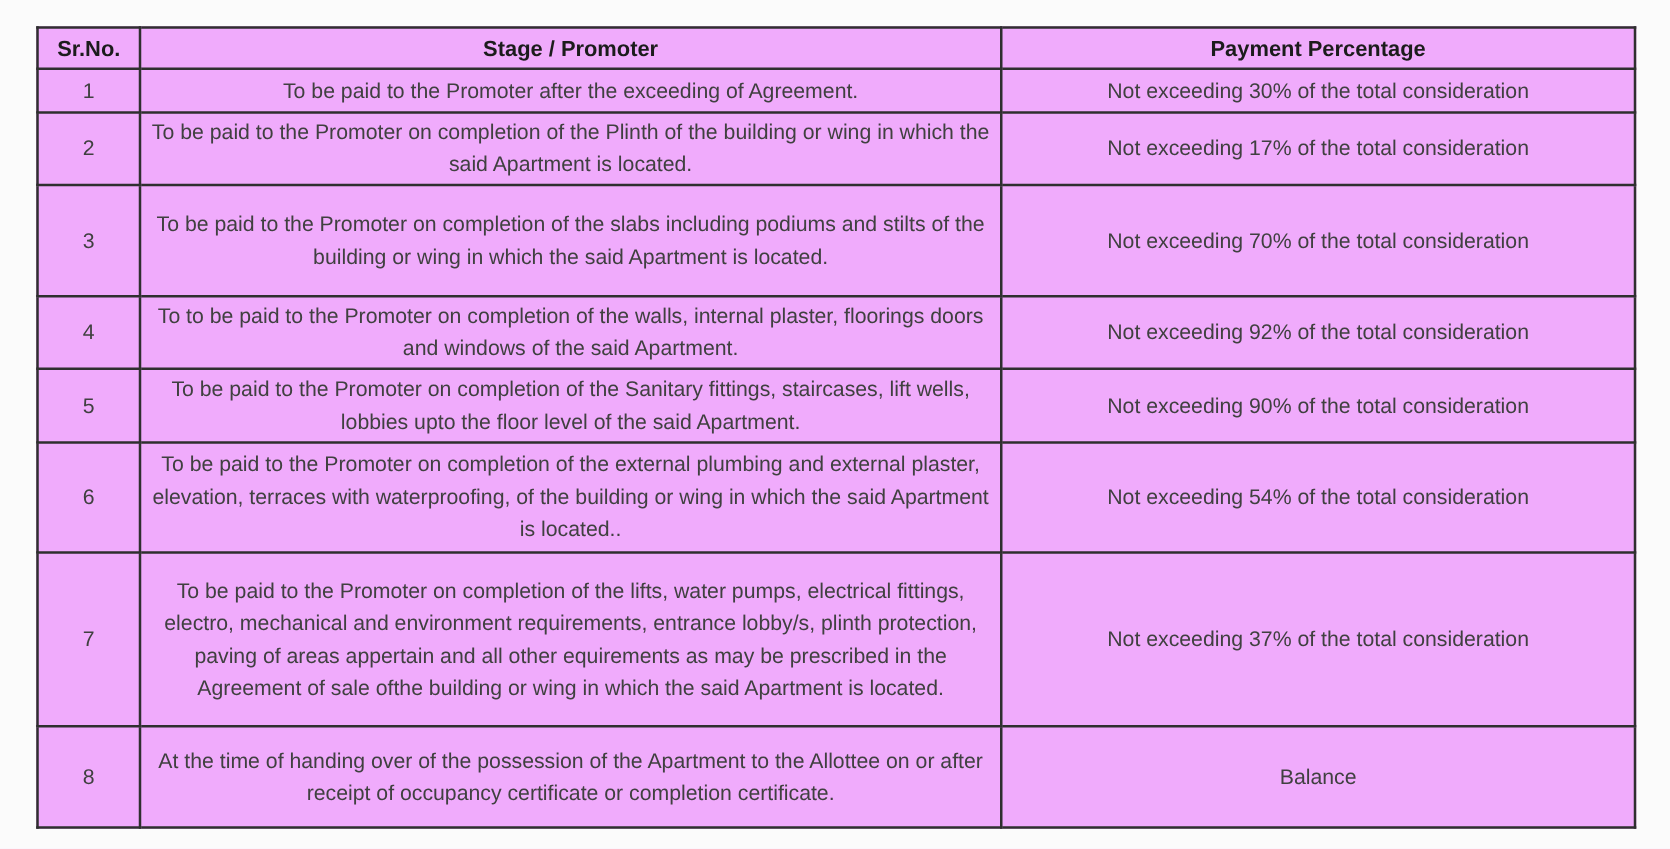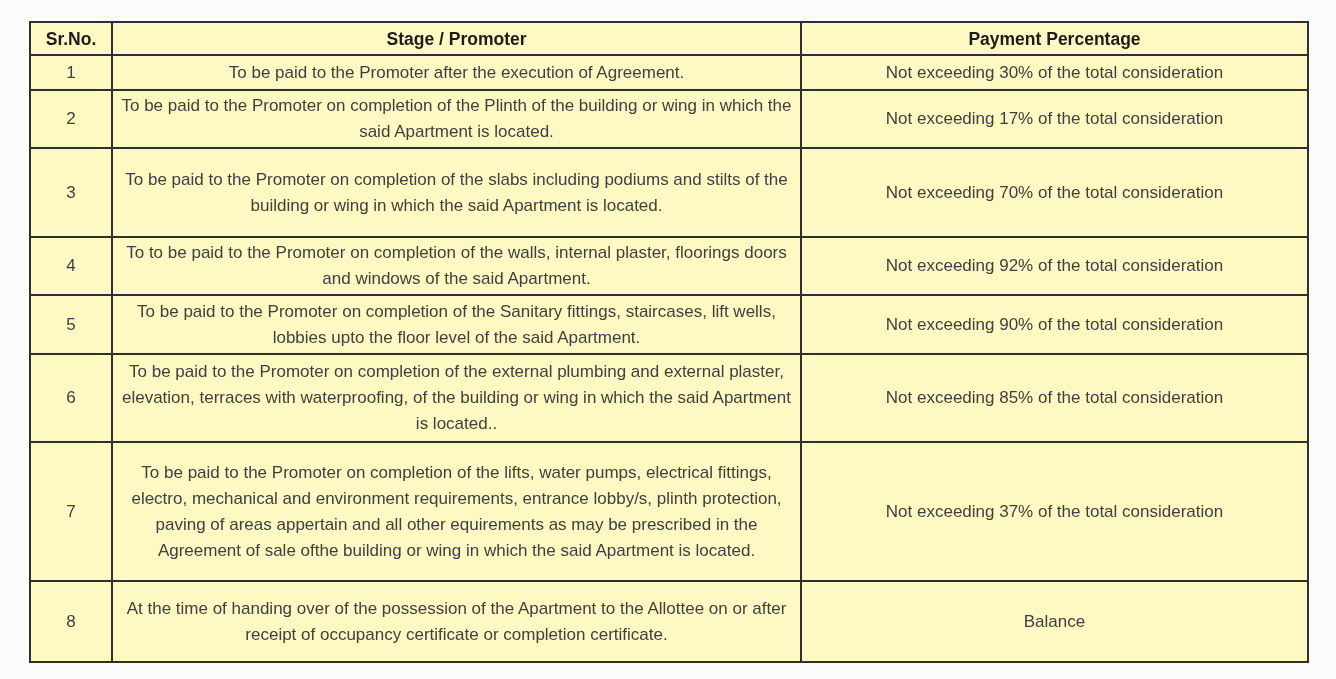--- a/index.html
+++ b/index.html
@@ -16,21 +16,21 @@
     width: 1336px;
     height: 679px;
   }
   table.schedule {
     position: absolute;
     left: 29px;
     top: 21px;
     width: 1278px;
     border-collapse: collapse;
     table-layout: fixed;
-    background: #fef9c3;
+    background: #f0abfc;
   }
   table.schedule col.c1 { width: 82px; }
   table.schedule col.c2 { width: 689px; }
   table.schedule col.c3 { width: 507px; }
   table.schedule th,
   table.schedule td {
     border: 2px solid #2f2f2f;
     text-align: center;
     vertical-align: middle;
     padding: 2px 5px;
@@ -66,21 +66,21 @@
     <thead>
       <tr>
         <th>Sr.No.</th>
         <th>Stage / Promoter</th>
         <th>Payment Percentage</th>
       </tr>
     </thead>
     <tbody id="rows">
         <tr>
           <td>1</td>
-          <td>To be paid to the Promoter after the execution of Agreement.</td>
+          <td>To be paid to the Promoter after the exceeding of Agreement.</td>
           <td>Not exceeding 30% of the total consideration</td>
         </tr>
         <tr>
           <td>2</td>
           <td>To be paid to the Promoter on completion of the Plinth of the building or wing in which the said Apartment is located.</td>
           <td>Not exceeding 17% of the total consideration</td>
         </tr>
         <tr>
           <td>3</td>
           <td>To be paid to the Promoter on completion of the slabs including podiums and stilts of the building or wing in which the said Apartment is located.</td>
@@ -92,21 +92,21 @@
           <td>Not exceeding 92% of the total consideration</td>
         </tr>
         <tr>
           <td>5</td>
           <td>To be paid to the Promoter on completion of the Sanitary fittings, staircases, lift wells, lobbies upto the floor level of the said Apartment.</td>
           <td>Not exceeding 90% of the total consideration</td>
         </tr>
         <tr>
           <td>6</td>
           <td>To be paid to the Promoter on completion of the external plumbing and external plaster, elevation, terraces with waterproofing, of the building or wing in which the said Apartment is located..</td>
-          <td>Not exceeding 85% of the total consideration</td>
+          <td>Not exceeding 54% of the total consideration</td>
         </tr>
         <tr>
           <td>7</td>
           <td>To be paid to the Promoter on completion of the lifts, water pumps, electrical fittings, electro, mechanical and environment requirements, entrance lobby/s, plinth protection, paving of areas appertain and all other equirements as may be prescribed in the Agreement of sale ofthe building or wing in which the said Apartment is located.</td>
           <td>Not exceeding 37% of the total consideration</td>
         </tr>
         <tr>
           <td>8</td>
           <td>At the time of handing over of the possession of the Apartment to the Allottee on or after receipt of occupancy certificate or completion certificate.</td>
           <td>Balance</td>

